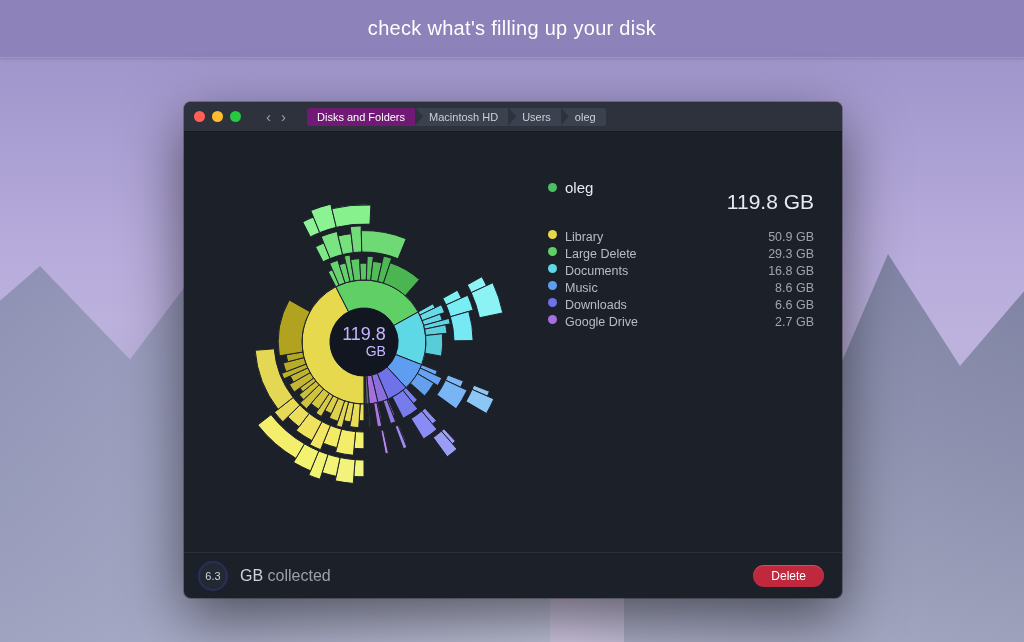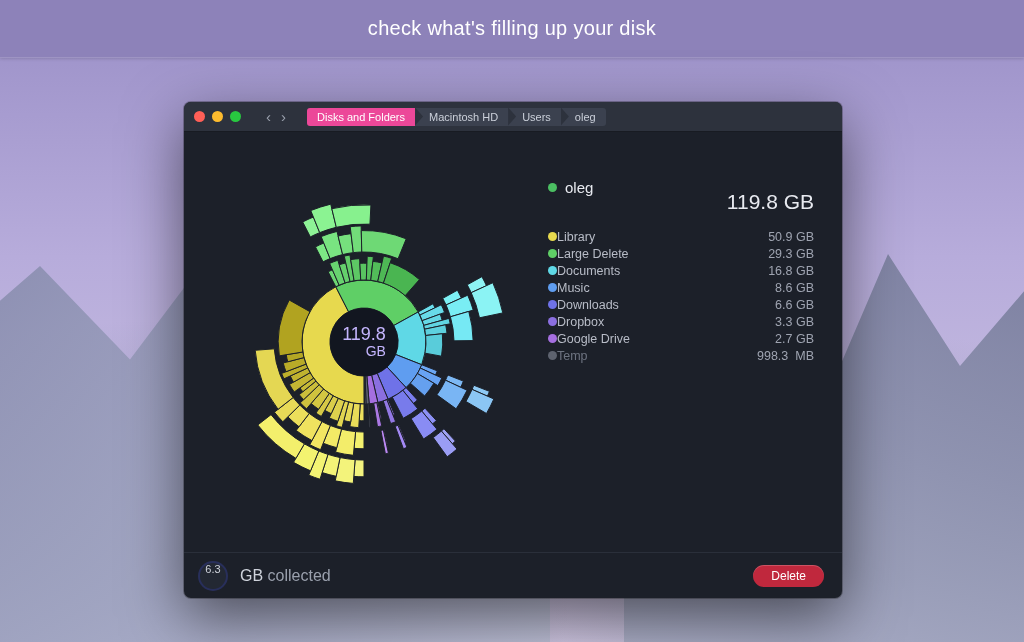--- a/index.html
+++ b/index.html
@@ -62,21 +62,21 @@
   .traffic { display:flex; gap:7px; }
   .tl { width:11px; height:11px; border-radius:50%; }
   .tl.r{background:#ff5f57;} .tl.y{background:#febc2e;} .tl.g{background:#28c840;}
   .nav-arrows { display:flex; gap:0; margin-left:12px; color:#9aa0ad; font-size:15px; }
   .nav-arrows span { padding:0 5px; cursor:pointer; }
   .crumbs { display:flex; align-items:center; margin-left:8px; font-size:11px; }
   .crumb {
     position:relative; padding:3px 10px 3px 14px; color:#cbd0da; cursor:pointer;
     background:#3b414f;
   }
-  .crumb:first-child { border-radius: 3px 0 0 3px; background:#ec4899; color:#fff; padding-left:10px;}
+  .crumb:first-child { border-radius: 3px 0 0 3px; background:#701a75; color:#fff; padding-left:10px;}
   .crumb:not(:first-child)::before{
     content:""; position:absolute; left:0; top:0; bottom:0; width:8px;
     background:#2d323d;
     clip-path: polygon(0 0, 100% 50%, 0 100%);
   }
   .crumb:last-child{border-radius:0 3px 3px 0;}
 
   .content {
     flex:1; display:flex; position:relative;
   }
@@ -96,41 +96,41 @@
     display:flex; align-items:center; justify-content:space-between;
     margin-bottom:14px;
   }
   .legend-head .name { display:flex; align-items:center; gap:8px; font-size:15px; color:#e8eaf0;}
   .legend-head .size { font-size:21px; color:#e8eaf0; font-weight:300;margin-top:30px;}
   .dot { width:9px; height:9px; border-radius:50%; display:inline-block; flex-shrink:0;}
   .legend-row {
     display:flex; align-items:center; justify-content:space-between;
     padding: 1.5px 0; color:#b8bcc7; cursor:pointer;
   }
-  .legend-row .left { display:flex; align-items:center; }
+  .legend-row .left { display:flex; gap:8px; }
   .legend-row.dim { color:#6d7380; }
   .legend-row .sz { color:#9fa4b1; font-variant-numeric: tabular-nums; white-space:pre;}
 
   .center-label {
     position:absolute; left:50%; top:50%; transform:translate(-50%,-50%);
     text-align:right; color:#c4b5fd; font-size:18px; line-height:1.05;
     pointer-events:none;
   }
 
   .footer {
     height: 46px;
     display:flex; align-items:center;
     padding: 0 18px 0 14px;
     gap:12px;
     border-top:1px solid #2a2f3a;
   }
   .coll-badge {
     width:30px; height:30px; border-radius:50%;
     border:2px solid #3a4cff33;
-    display:flex; justify-content:center;
+    display:flex; align-items:center; justify-content:center;
     color:#cfd3dc; font-size:11px;
     background:#232833;
   }
   .coll-text { color:#9aa0ad; font-size:16px;}
   .coll-text b { color:#cfd3dc; font-weight:500;}
   .spacer{flex:1;}
   .delete-btn {
     background:#c0283d; color:#fff; border:none;
     padding:4px 18px; border-radius:11px; font-size:12px;
     cursor:pointer;
@@ -313,38 +313,24 @@
           </div>
           <div class="legend-row">
             <div class="left">
               <span class="dot" style="background:#6f72e8"></span>
               <span>Downloads</span>
             </div>
             <span class="sz">6.6 GB</span>
           </div>
           <div class="legend-row">
             <div class="left">
-              <span class="dot" style="background:#8b6fe0"></span>
-              <span>Dropbox</span>
-            </div>
-            <span class="sz">3.3 GB</span>
-          </div>
-          <div class="legend-row">
-            <div class="left">
               <span class="dot" style="background:#a56fe0"></span>
               <span>Google Drive</span>
             </div>
             <span class="sz">2.7 GB</span>
-          </div>
-          <div class="legend-row dim">
-            <div class="left">
-              <span class="dot" style="background:#5e636f"></span>
-              <span>Temp</span>
-            </div>
-            <span class="sz">998.3  MB</span>
           </div>
         </div>
     </div>
   </div>
 
   <div class="footer">
     <div class="coll-badge">
       <span>6.3</span>
     </div>
     <div class="coll-text">

